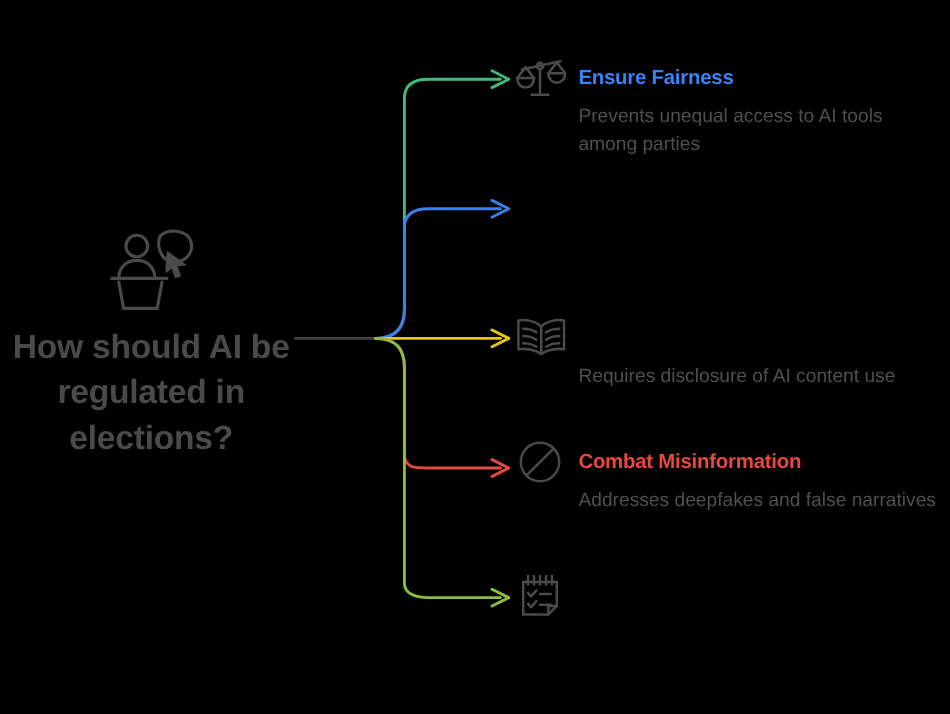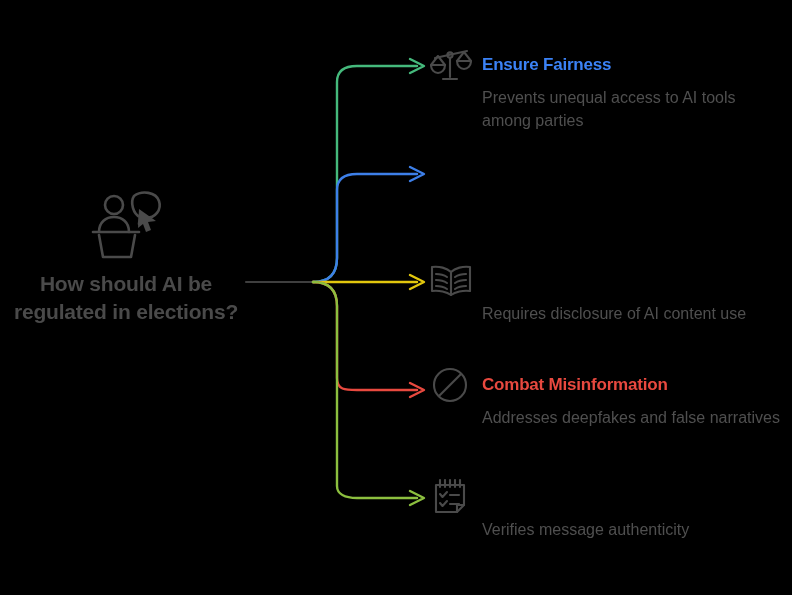--- a/index.html
+++ b/index.html
@@ -41,21 +41,21 @@
     text-align: center;
   }
   #root-icon {
     display: block;
     margin: 0 auto 10px auto;
     width: 80px;
     height: 72px;
   }
   #root-label {
     color: #4a4a4a;
-    font-size: 21px;
+    font-size: 28px;
     font-weight: bold;
     line-height: 1.35;
     letter-spacing: -0.2px;
   }
 
   
   .branch {
     position: absolute;
     left: 430px;
     width: 356px;
@@ -197,16 +197,15 @@
         <path d="M 15 2 L 15 9"></path>
         <path d="M 20 2 L 20 9"></path>
         <path d="M 25 2 L 25 9"></path>
         <path d="M 30 2 L 30 9"></path>
         <path d="M 10 16 L 12.5 19 L 17 14"></path>
         <path d="M 20 17 L 29 17"></path>
         <path d="M 10 25 L 12.5 28 L 17 23"></path>
         <path d="M 20 26 L 29 26"></path>
       </svg>
     </div>
-    <div class="branch-desc">Verifies message authenticity</div>
   </div>
 
 </div>
 
 </body></html>

